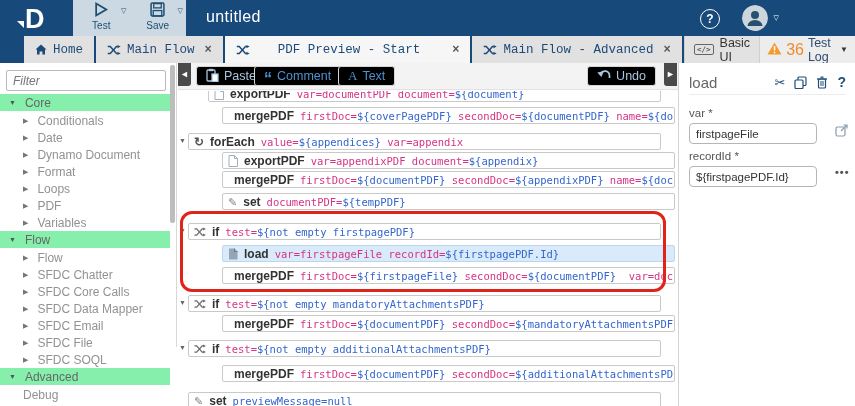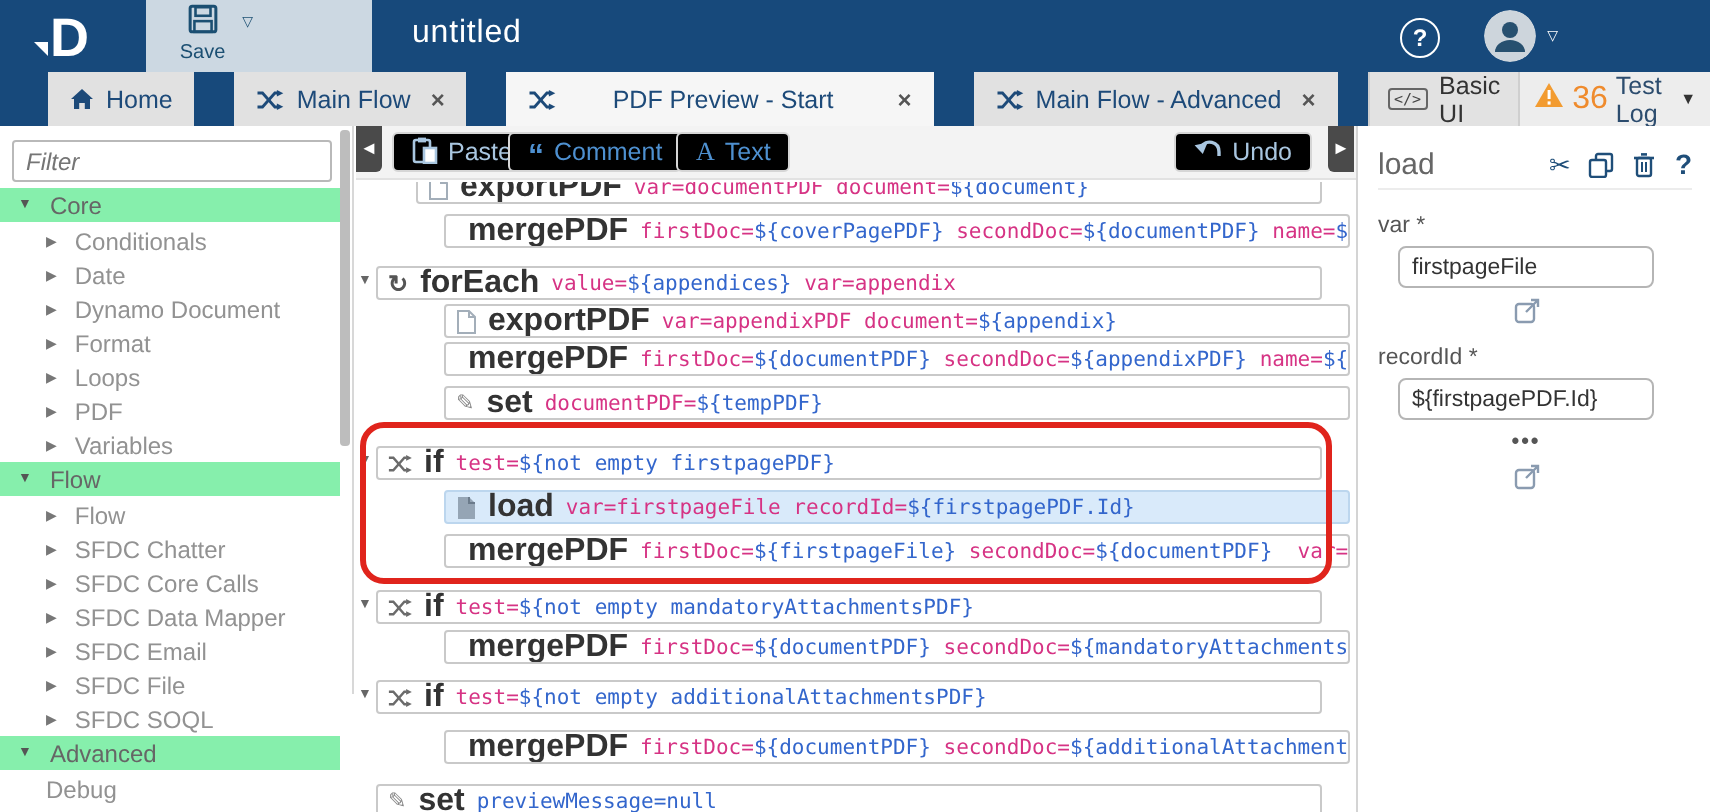--- a/index.html
+++ b/index.html
@@ -16,22 +16,22 @@
   .ts-btn .lbl { font-size:10px; color:#1b4f72; display:block; margin-top:-1px; }
   .ts-caret { position:absolute; right:3px; top:7px; font-size:7px; color:#1b4f72; }
   .app-title { position:absolute; left:206px; top:8px; color:#fff; font-size:16px; letter-spacing:.4px; }
   .help-circle { position:absolute; right:135px; top:9px; width:20px; height:20px; border:1.5px solid #fff;
     border-radius:50%; color:#fff; font-size:12px; text-align:center; line-height:18px; font-weight:bold; }
   .avatar { position:absolute; right:87px; top:5px; width:26px; height:26px; border-radius:50%; overflow:hidden; }
   .avatar-caret { position:absolute; right:76px; top:14px; color:#fff; font-size:7px; }
   
   .tabbar { position:absolute; left:0; top:36px; width:855px; height:27px; background:#17497b; }
   .tabs { display:flex; height:27px; padding-left:24px; }
-  .tab { display:flex; align-items:center; gap:6px; background:#e1e1e1; padding:0 11px; margin-right:20px;
-    color:#1d4a79; font-size:12.5px; white-space:nowrap; cursor:pointer; }
+  .tab { display:flex; align-items:center; gap:6px; background:#e1e1e1; padding:0 11px; margin-right:2px;
+    color:#1d4a79; font-size:12.5px; white-space:nowrap; cursor:pointer;font-family:Liberation Mono, monospace; }
   .tab.active { background:#f6f6f6;gap:28px; }
   .tab-close { color:#555; font-size:12px; font-weight:bold; margin-left:4px; }
   .tabbar-right { position:absolute; right:0; top:0; height:27px; width:171px; background:#ededed;
     display:flex; align-items:center; }
   .basic-ui-chip { display:flex; align-items:center; gap:6px; background:#e2e2e2; border-left:1px solid #cfcfcf;
     border-right:1px solid #cfcfcf; height:27px; padding:0 9px; color:#333; font-size:12.5px; cursor:pointer; }
   .code-badge { border:1px solid #666; border-radius:2px; font-size:7.5px; padding:0 2px; color:#444;
     font-family:"DejaVu Sans Mono", monospace; }
   .test-log { display:flex; align-items:center; gap:4px; padding:0 7px; cursor:pointer; }
   .warn-count { color:#ef8b2d; font-size:16px; }
@@ -60,57 +60,66 @@
   .a-ic { font-size:13px; font-family:"Liberation Serif", serif; }
   .handle { position:absolute; top:0; width:13px; height:23px; background:#4a4a4a; color:#fff; font-size:9px;
     line-height:23px; text-align:center; cursor:pointer; }
   .handle.lft { left:0; border-radius:0 0 3px 0; }
   .handle.rgt { right:1px; border-radius:0 0 0 3px; }
   .row { position:absolute; height:17px; background:#fff; border:1px solid #c9c9c9; border-radius:2px;
     display:flex; align-items:center; padding-left:5px; gap:6px; overflow:hidden; }
   .row.lvl0 { left:10px; width:473px; }
   .row.lvl1 { left:44px; width:453px; }
   .row.selected { background:#d9eafa; border-color:#bcd6ee; }
-  .row .name { font-weight:bold; font-size:16px; color:#333; white-space:pre; }
+  .row .name { font-weight:bold; font-size:12px; color:#333; white-space:pre; }
   .row .args { font-family:"DejaVu Sans Mono", monospace; font-size:10.5px; white-space:pre; }
   .attr { color:#d63384; }
   .expr { color:#3366cc; }
   .expander { position:absolute; left:1px; font-size:7px; color:#666; }
   .row-clip { position:absolute; overflow:hidden; left:30px; width:453px; }
   .row-clip .row { left:0; width:453px; }
   .red-box { position:absolute; left:2px; top:148px; width:486px; height:81px; border:3px solid #e0241c;
     border-radius:12px; pointer-events:none; }
   .ic-txt { color:#555; font-size:12px; font-weight:bold; line-height:10px; }
   .ic-set { color:#888; font-size:11px; line-height:10px; }
   
   .inspector { position:absolute; left:678px; top:63px; width:177px; height:343px; background:#fff; border-left:1px solid #d4d4d4; }
   .insp-header { position:absolute; left:10px; right:9px; top:7px; height:25px; display:flex; align-items:center;
     border-bottom:1px solid #ececec; }
   .insp-title { font-size:15px; color:#666; flex:1; }
   .insp-ic { color:#1f4e79; margin-left:9px; cursor:pointer; display:flex; align-items:center; }
   .scissors { font-size:13px; }
   .q-ic { font-weight:bold; font-size:14px; }
   .insp-body { position:absolute; left:10px; right:18px; top:38px; }
   .fld-label { font-size:11.5px; color:#555; margin:6px 0 4px 0; }
-  .fld-row { display:flex; align-items:center; gap:5px;flex-direction:column; }
+  .fld-row { display:flex; gap:18px; }
   .fld-input { width:128px; height:21px; border:1px solid #b5b5b5; border-radius:4px; font-size:11.5px;
     padding:0 6px; color:#333; font-family:"Liberation Sans",sans-serif; }
   .dots { color:#555; font-size:11px; font-weight:bold; letter-spacing:1px; cursor:pointer; }
 </style>
 </head>
 <body>
 
 <div class="topbar">
   <span class="logo">
     <svg width="52" height="31" viewBox="0 0 52 31">
       <polygon points="9,19 16,19 16,26" fill="#fff"></polygon>
       <text x="17" y="26" font-size="27" font-weight="bold" fill="#fff" font-family="Liberation Sans">D</text>
     </svg>
   </span>
   <div class="tsl-panel">
+    <div class="ts-btn">
+      <span>
+        <svg width="15" height="15" viewBox="0 0 13 14">
+            <polygon points="1.5,1.5 11,7 1.5,12.5" fill="none" stroke="#1b4f72" stroke-width="1.6"></polygon>
+          </svg>
+      </span>
+      <span class="lbl">Test</span>
+      <span class="ts-caret">▽</span>
+    </div>
     <div class="ts-btn">
       <span>
         <svg width="15" height="15" viewBox="0 0 14 14">
             <rect x="1" y="1" width="12" height="12" rx="1" fill="none" stroke="#1b4f72" stroke-width="1.4"></rect>
             <rect x="3.5" y="1.5" width="7" height="4" fill="none" stroke="#1b4f72" stroke-width="1.2"></rect>
             <rect x="3" y="8" width="8" height="5" fill="none" stroke="#1b4f72" stroke-width="1.2"></rect>
           </svg>
       </span>
       <span class="lbl">Save</span>
       <span class="ts-caret">▽</span>

